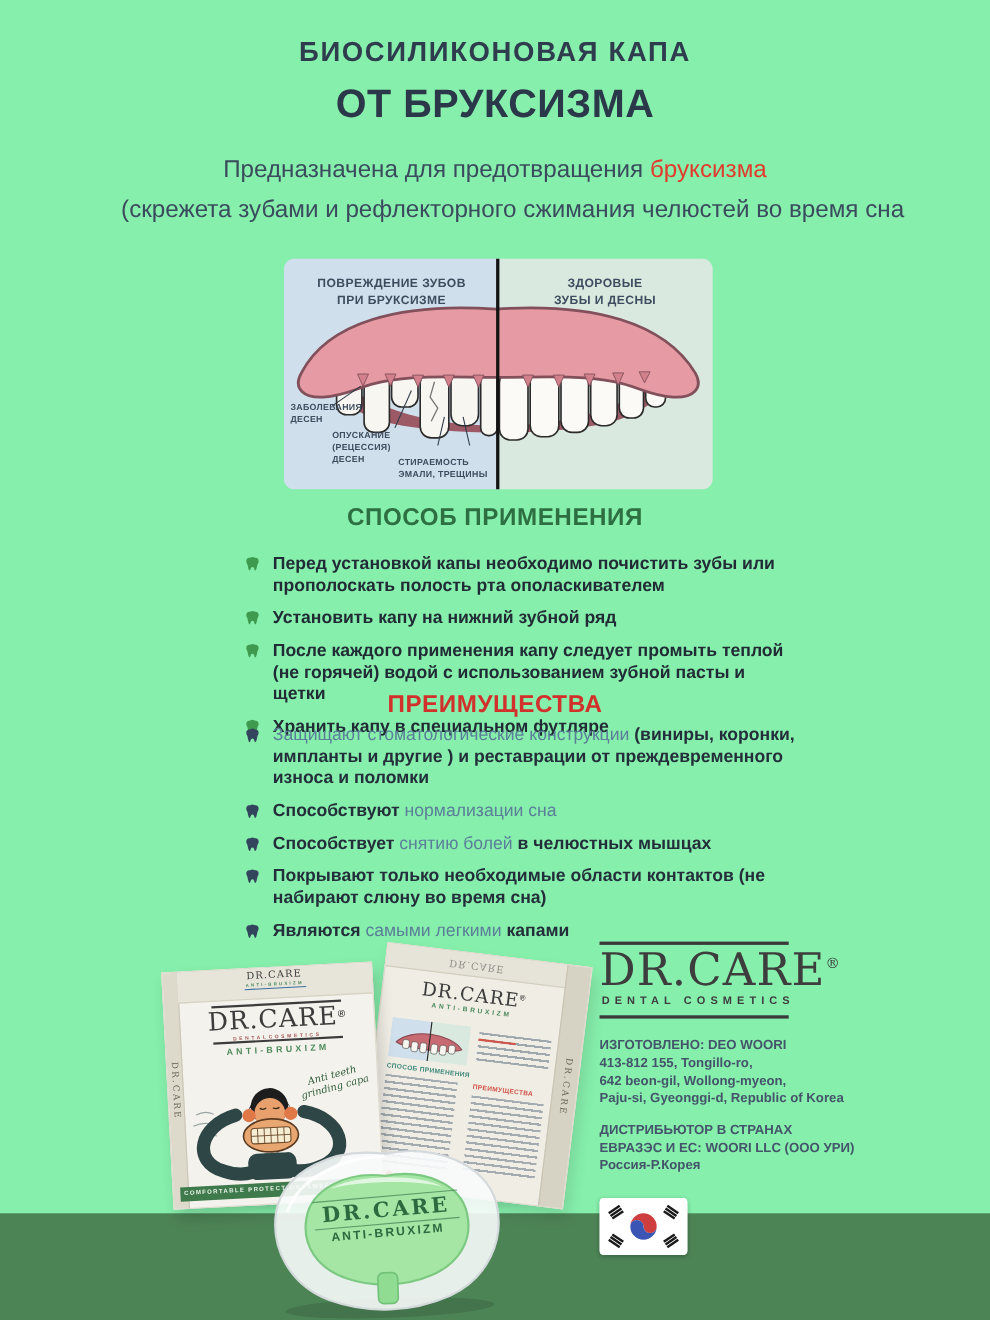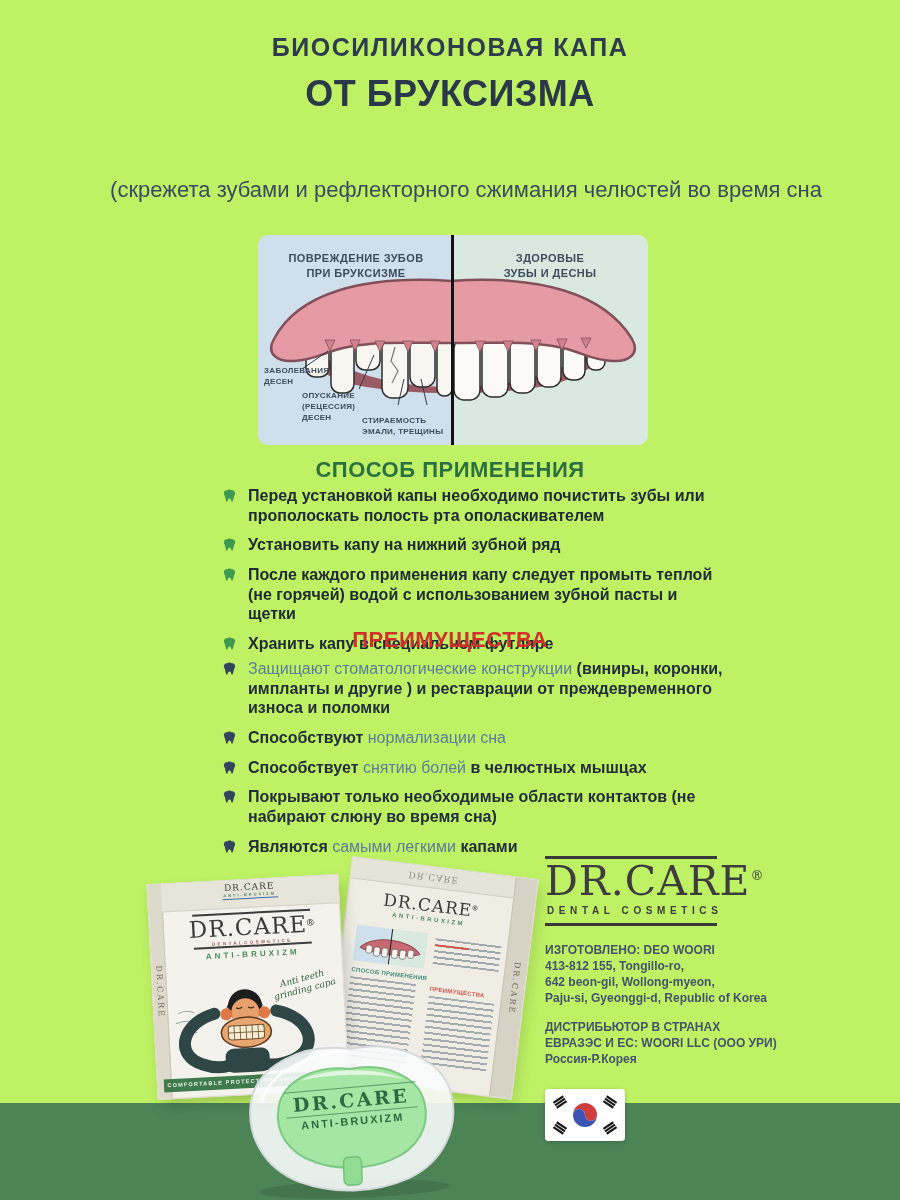--- a/index.html
+++ b/index.html
@@ -1,16 +1,16 @@
 <!DOCTYPE html>
 <html><head>
 <meta charset="utf-8">
 <style>
   html,body{margin:0;padding:0;background:#ffffff;}
-  .page{position:relative;width:900px;height:1200px;background:#bef264;overflow:hidden;
+  .page{position:relative;width:900px;height:1200px;background:#86efac;overflow:hidden;
         font-family:"Liberation Sans",sans-serif;}
 
   
   .abs{position:absolute;}
   .center{left:0;right:0;text-align:center;}
   .title1{top:33px;font-size:25px;font-weight:600;letter-spacing:1.5px;color:#2e3c4e;}
   .title2{top:73px;font-size:36px;font-weight:800;letter-spacing:.5px;color:#2a3849;}
   .intro{font-size:22px;font-weight:500;color:#3b4b5e;}
   .intro1{top:141px;}
   .intro2{top:177px;padding-left:32px;}
@@ -31,21 +31,21 @@
             line-height:1.35;letter-spacing:.3px;white-space:pre-line;}
   .dg-label.a{left:6px;top:131px;width:86px;}
   .dg-label.b{left:44px;top:156px;width:96px;}
   .dg-label.c{left:104px;top:181px;width:120px;}
 
   
   .section-heading{font-size:22px;font-weight:800;letter-spacing:.5px;}
   .usage-heading{top:457px;color:#2d6f40;}
   .benefits-heading{top:627px;color:#d2302a;}
   .bullet-list{position:absolute;left:222px;width:502px;margin:0;padding:0;list-style:none;}
-  .usage-list{top:486px;} .benefits-list{top:659px;}
+  .usage-list{top:503px;} .benefits-list{top:659px;}
   .bullet-item{display:flex;gap:11px;margin:0 0 10px 0;align-items:flex-start;}
   .tooth{flex:0 0 15px;height:15px;margin-top:2px;}
   .tooth svg{display:block;}
   .tooth.green{color:#3d9a4e;} .tooth.navy{color:#33455c;}
   .bullet-text{margin:0;font-size:16px;line-height:1.23;color:#212b35;font-weight:600;}
   .bullet-text .strong{color:#232e3a;font-weight:700;}
   .bullet-text .accent{color:#5b7e99;font-weight:500;}
 
   
   .photo-group{position:absolute;left:140px;top:853px;width:400px;height:347px;z-index:5;}
@@ -121,20 +121,21 @@
   
   .footer-band{position:absolute;left:0;top:1103px;width:900px;height:97px;background:#4d8456;z-index:2;}
 </style>
 </head>
 <body>
 
 <div class="page">
 
   <div class="abs center title1">БИОСИЛИКОНОВАЯ КАПА</div>
   <div class="abs center title2">ОТ БРУКСИЗМА</div>
+  <div class="abs center intro intro1"><span>Предназначена для предотвращения </span><span class="hl-red">бруксизма</span></div>
   <div class="abs center intro intro2">(скрежета зубами и рефлекторного сжимания челюстей во время сна</div>
 
   <div class="diagram-card">
     <div class="half l"></div>
     <div class="half r"></div>
     <svg class="dg-svg" width="390" height="210" viewBox="0 0 390 210">
       <path d="M30,95 C70,135 130,152 195,152 C260,152 320,135 360,95 C360,114 330,142 292,150 C240,161 150,161 98,150 C60,142 30,114 30,95 Z" fill="#9c5a66"></path>
       <g fill="#f7f6f1" stroke="#2b2b2b" stroke-width="1.5">
         <rect x="48" y="100" width="23" height="42" rx="9"></rect>
         <rect x="73" y="102" width="23" height="56" rx="9"></rect>

